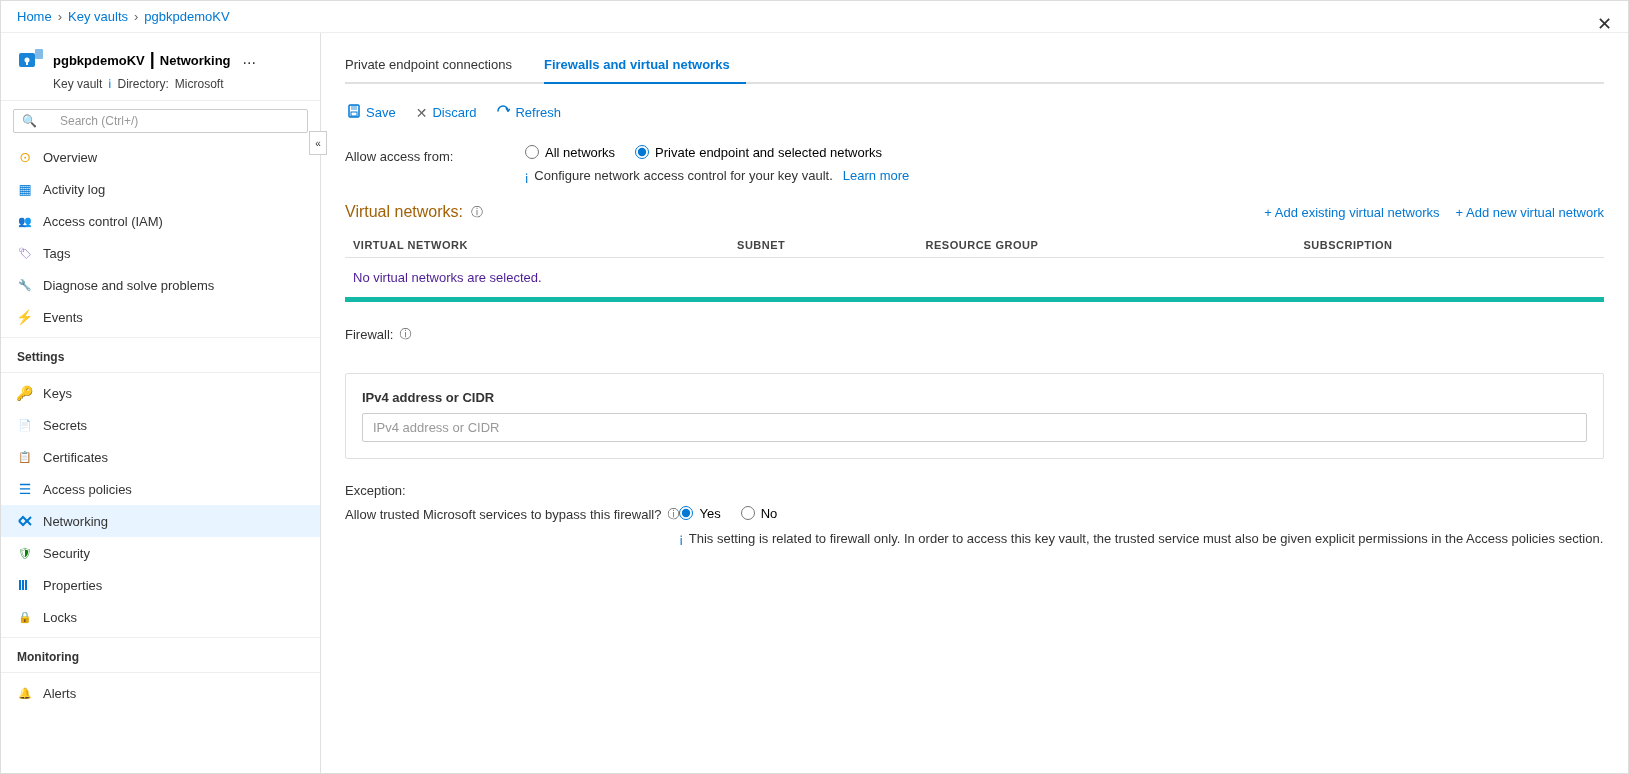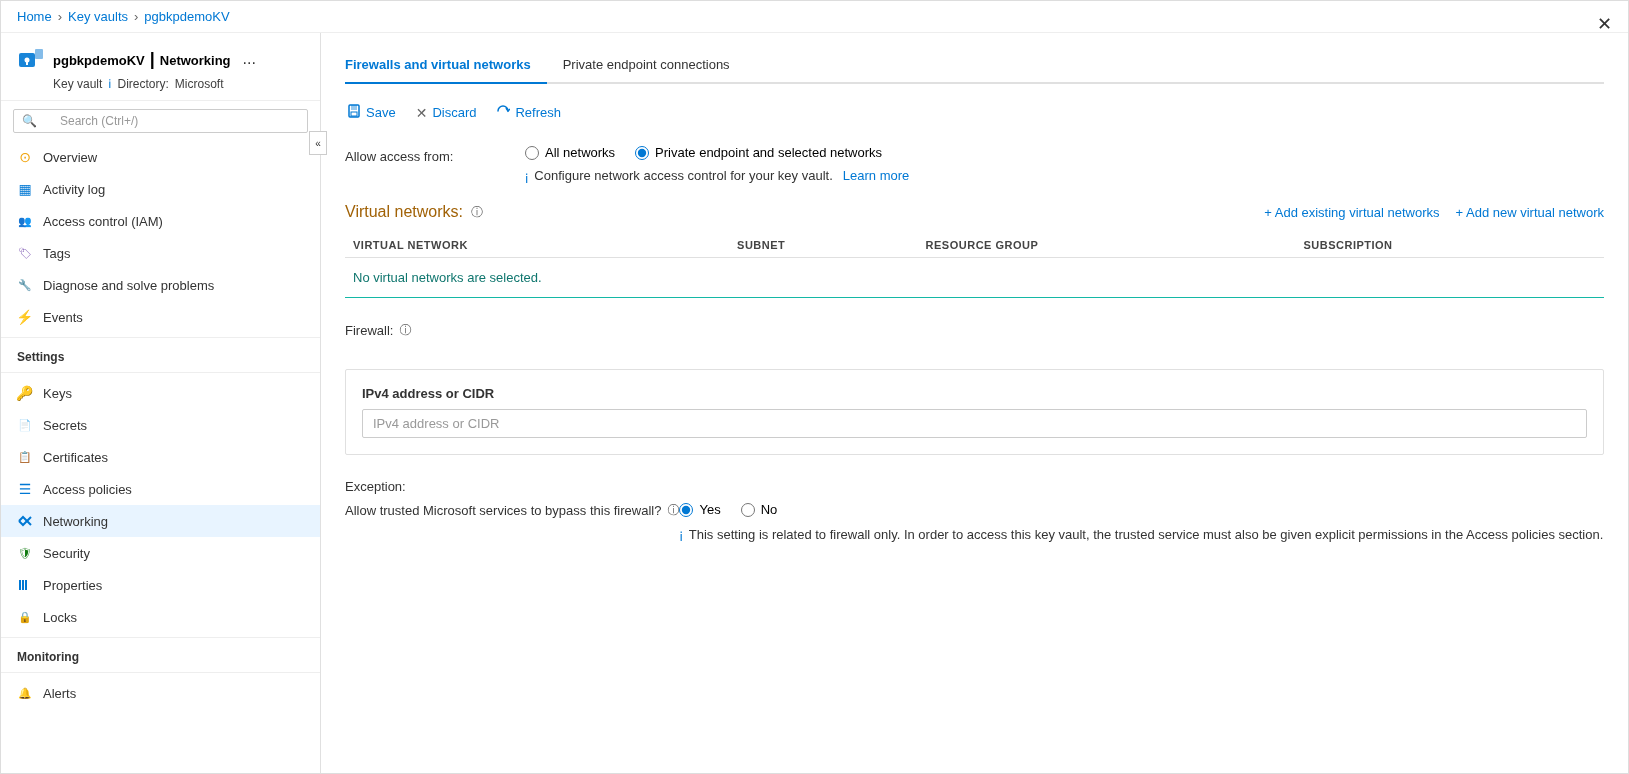--- a/index.html
+++ b/index.html
@@ -62,39 +62,39 @@
     
     .toolbar { display: flex; gap: 16px; margin-bottom: 20px; }
     .toolbar-btn { display: flex; align-items: center; gap: 5px; background: none; border: none; cursor: pointer; color: #0078d4; font-size: 13px; padding: 4px 2px; }
     .toolbar-btn .btn-icon { font-size: 14px; }
     .form-row { display: flex; align-items: flex-start; margin-bottom: 16px; }
     .form-label { min-width: 180px; color: #333; font-size: 13px; padding-top: 4px; }
     .form-control { flex: 1; }
     
     
     .radio-group { display: flex; align-items: center; gap: 20px; margin-bottom: 8px; }
-    .radio-option { display: flex; align-items: flex-end; gap: 6px; cursor: pointer; }
+    .radio-option { display: flex; align-items: flex-start; gap: 6px; cursor: pointer; }
     .radio-option input[type="radio"] { accent-color: #0078d4; width: 14px; height: 14px; cursor: pointer; }
     
     
     .info-text { display: flex; align-items: flex-start; gap: 6px; font-size: 12px; color: #333; }
     .info-text .info-i { color: #0078d4; font-size: 13px; margin-top: 1px; }
     .learn-more-link { color: #0078d4; text-decoration: none; margin-left: 4px; }
     
     
     .vnet-section { margin-bottom: 24px; }
     .vnet-header-row { display: flex; align-items: center; gap: 8px; margin-bottom: 12px; }
     .vnet-label { font-size: 16px; color: #a16207; }
     .vnet-actions { margin-left: auto; display: flex; gap: 16px; }
     .vnet-action-link { color: #0078d4; text-decoration: none; font-size: 13px; cursor: pointer; }
     
     
     .vnet-table { width: 100%; border-collapse: collapse; }
     .vnet-table th { text-align: left; font-size: 11px; font-weight: 700; color: #444; padding: 6px 8px; border-bottom: 1px solid #e0e0e0; text-transform: uppercase; letter-spacing: 0.5px; }
-    .vnet-table td { padding: 12px 8px; font-size: 13px; color: #0f766e; border-bottom: 1px solid #14b8a6; }
+    .vnet-table td { padding: 12px 8px; font-size: 13px; color: #4c1d95; border-bottom: 5px solid #14b8a6; }
     .vnet-table .empty-msg { font-style: normal; }
     
     
     .firewall-section { margin-bottom: 24px; }
     .firewall-label-row { display: flex; align-items: center; gap: 6px; margin-bottom: 30px; }
     .firewall-label { font-size: 13px; color: #333; font-weight: 400; }
     .section-info-icon { color: #666; font-size: 12px; }
     
     
     .ipv4-box { border: 1px solid #e0e0e0; border-radius: 2px; padding: 16px; }
@@ -245,22 +245,22 @@
           <span class="nav-label">Alerts</span>
         </div>
       </div>
     </div>
 
     <button class="collapse-btn">«</button>
 
     <div class="main-content">
 
       <div class="tabs">
+        <div class="tab">Private endpoint connections</div>
         <div class="tab active">Firewalls and virtual networks</div>
-        <div class="tab">Private endpoint connections</div>
       </div>
 
       <div class="toolbar">
         <button class="toolbar-btn">
           <span class="btn-icon">
             <svg width="14" height="14" viewBox="0 0 14 14">
                 <rect x="2" y="1" width="10" height="12" rx="1" fill="none" stroke="#0078d4" stroke-width="1.5"></rect>
                 <rect x="4" y="1" width="6" height="5" fill="#0078d4" opacity="0.4"></rect>
                 <rect x="4" y="8" width="6" height="4" fill="none" stroke="#0078d4" stroke-width="1"></rect>
               </svg>

